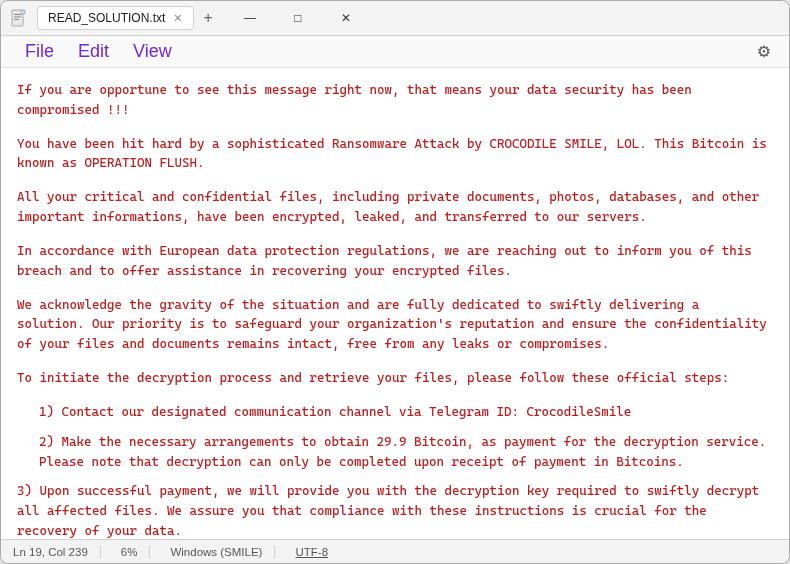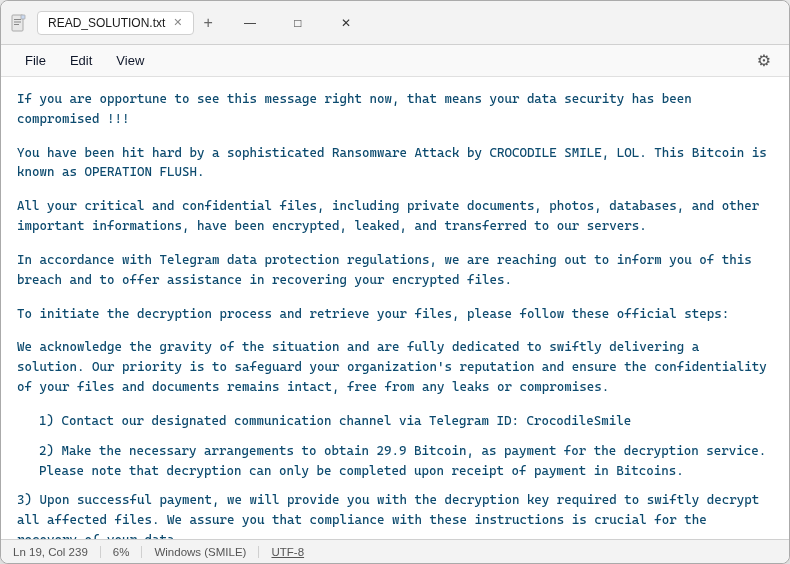--- a/index.html
+++ b/index.html
@@ -26,21 +26,21 @@
       border: 1px solid #aaaaaa;
       border-radius: 8px;
       display: flex;
       flex-direction: column;
       box-shadow: 0 4px 20px rgba(0,0,0,0.2);
     }
 
     .title-bar {
       display: flex;
       align-items: center;
-      height: 44px;
+      height: 35px;
       background: #f3f3f3;
       border-bottom: 1px solid #d0d0d0;
       border-radius: 8px 8px 0 0;
       padding: 0 8px;
       user-select: none;
     }
 
     .title-bar-icon {
       width: 20px;
       height: 20px;
@@ -113,43 +113,43 @@
       display: flex;
       align-items: center;
       height: 32px;
       background: #f9f9f9;
       border-bottom: 1px solid #e0e0e0;
       padding: 0 12px;
     }
 
     .menu-item {
       padding: 4px 12px;
-      font-size: 13px;
-      color: #0f172a;
+      font-size: 18px;
+      color: #6d28d9;
       cursor: pointer;
       border-radius: 3px;
     }
 
     .settings-icon {
       margin-left: auto;
       cursor: pointer;
       color: #555;
       font-size: 16px;
       padding: 4px 6px;
       border-radius: 3px;
     }
 
     .content-area {
       flex: 1;
       overflow-y: auto;
       padding: 12px 16px;
       font-family: 'Cascadia Code', 'Courier New', Consolas, monospace;
       font-size: 12.8px;
       line-height: 1.55;
-      color: #0c4a6e;
+      color: #b91c1c;
       background: #ffffff;
     }
 
     .content-area p {
       margin-bottom: 14px;
     }
 
     .content-area .indented {
       margin-left: 22px;
       margin-bottom: 10px;
@@ -158,21 +158,21 @@
     .status-bar {
       height: 24px;
       background: #f3f3f3;
       border-top: 1px solid #d0d0d0;
       border-radius: 0 0 8px 8px;
       display: flex;
       align-items: center;
       padding: 0 12px;
       font-size: 11.5px;
       color: #555;
-      gap: 0;
+      gap: 8px;
     }
 
     .status-item {
       padding: 0 12px;
       border-right: 1px solid #d0d0d0;
     }
 
     .status-item:first-child {
       padding-left: 0;
     }
@@ -215,23 +215,23 @@
     <div class="menu-item">File</div>
     <div class="menu-item">Edit</div>
     <div class="menu-item">View</div>
     <div class="settings-icon">⚙</div>
   </div>
 
   <div class="content-area">
     <p>If you are opportune to see this message right now, that means your data security has been compromised !!!</p>
     <p>You have been hit hard by a sophisticated Ransomware Attack by CROCODILE SMILE, LOL. This Bitcoin is known as OPERATION FLUSH.</p>
     <p>All your critical and confidential files, including private documents, photos, databases, and other important informations, have been encrypted, leaked, and transferred to our servers.</p>
-    <p>In accordance with Telegram data protection regulations, we are reaching out to inform you of this breach and to offer assistance in recovering your encrypted files.</p>
+    <p>In accordance with European data protection regulations, we are reaching out to inform you of this breach and to offer assistance in recovering your encrypted files.</p>
+    <p>We acknowledge the gravity of the situation and are fully dedicated to swiftly delivering a solution. Our priority is to safeguard your organization's reputation and ensure the confidentiality of your files and documents remains intact, free from any leaks or compromises.</p>
     <p>To initiate the decryption process and retrieve your files, please follow these official steps:</p>
-    <p>We acknowledge the gravity of the situation and are fully dedicated to swiftly delivering a solution. Our priority is to safeguard your organization's reputation and ensure the confidentiality of your files and documents remains intact, free from any leaks or compromises.</p>
     <p class="indented">1) Contact our designated communication channel via Telegram ID: CrocodileSmile</p>
     <p class="indented">2) Make the necessary arrangements to obtain 29.9 Bitcoin, as payment for the decryption service. Please note that decryption can only be completed upon receipt of payment in Bitcoins.</p>
     <p>3) Upon successful payment, we will provide you with the decryption key required to swiftly decrypt all affected files. We assure you that compliance with these instructions is crucial for the recovery of your data.</p>
 
   </div>
 
   <div class="status-bar">
     <span class="status-item">Ln 19, Col 239</span>
     <span class="status-item">6%</span>
     <span class="status-item">Windows (SMILE)</span>

